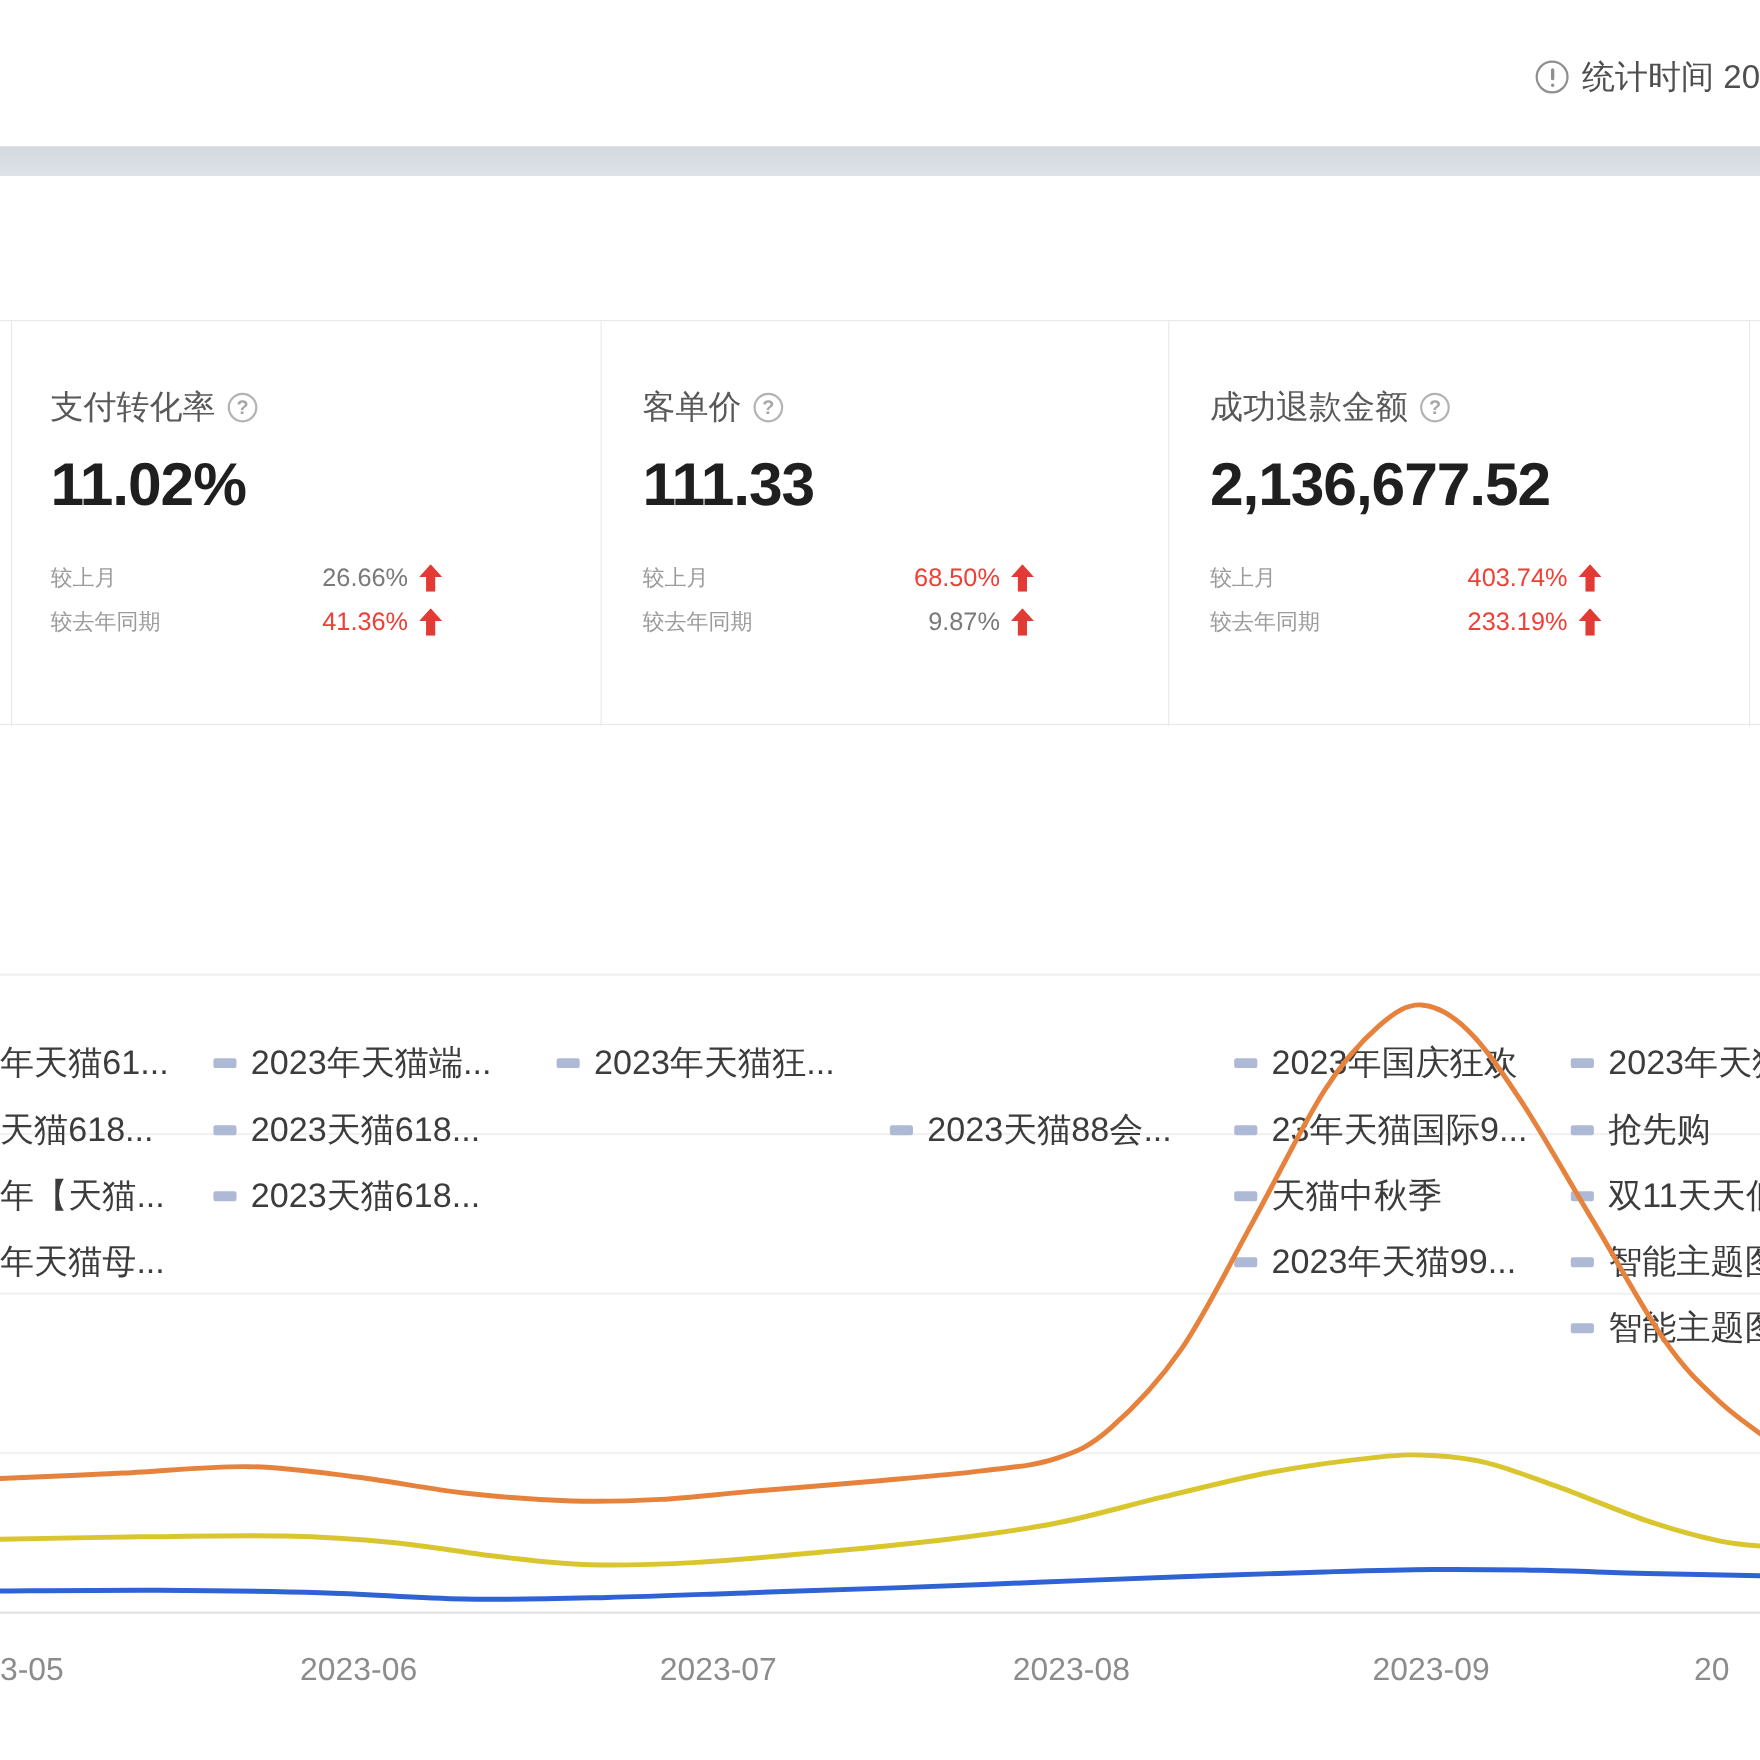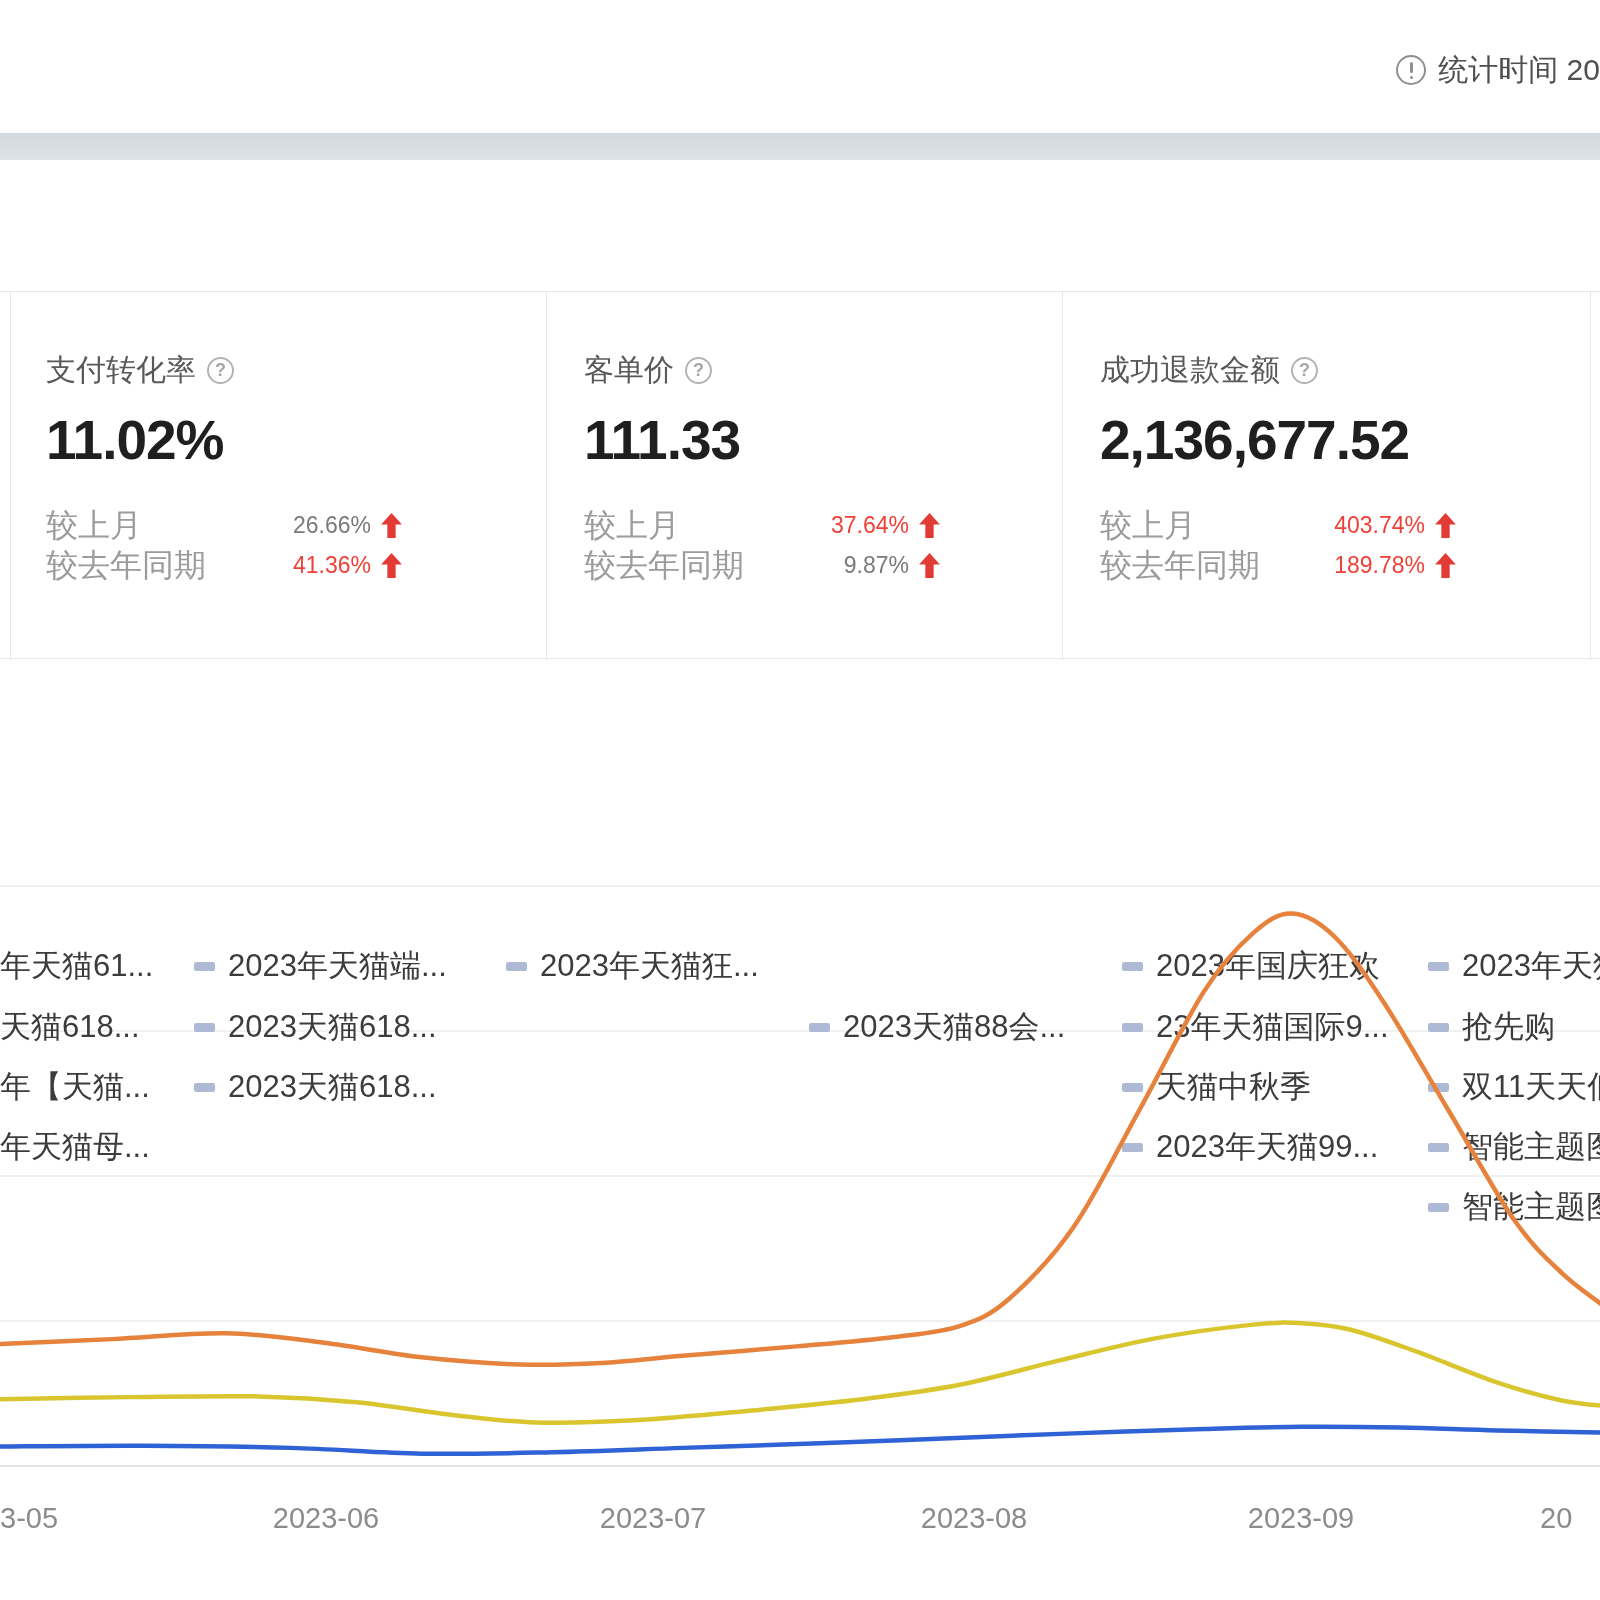--- a/index.html
+++ b/index.html
@@ -24,21 +24,21 @@
   .card { position:absolute; top:0; height:368px; }
   .card-title { position:absolute; top:58px; left:0; display:flex; align-items:center; gap:11px;
                 font-size:30px; color:#595959; font-weight:500; white-space:nowrap; }
   .info-ic { width:27px; height:27px; border:2px solid #b3b3b3; border-radius:50%;
              display:flex; align-items:center; justify-content:center;
              font-size:18px; color:#a6a6a6; font-weight:700; }
   .card-value { position:absolute; top:116px; left:0; font-size:55px; font-weight:700; color:#1f1f1f;
                 letter-spacing:-1px; white-space:nowrap; }
   .card-rows { position:absolute; top:218px; left:0; width:356px; display:flex; flex-direction:column; gap:9px; }
   .kpi-row { display:flex; align-items:center; height:31px; }
-  .kpi-row .lbl { flex:1; font-size:32px; color:#9c9c9c; }
+  .kpi-row .lbl { flex:1; font-size:20px; color:#9c9c9c; }
   .kpi-row .val { font-size:23px; }
   .tone-grey { color:#7a7a7a; }
   .tone-red  { color:#ee4036; }
   .up-arrow { width:21px; height:25px; margin-left:10px; flex:0 0 auto; }
 
   
   #chart-wrap { position:absolute; left:0; top:660px; width:1408px; height:940px; }
   svg.layer { position:absolute; left:0; top:0; pointer-events:none; }
 
   #legend { position:absolute; left:0; top:0; width:1600px; height:940px; }
@@ -94,21 +94,21 @@
 
     <div class="card" style="left:584px; width:440px">
       <div class="card-title">
         <span>客单价</span>
         <span class="info-ic">?</span>
       </div>
       <div class="card-value">111.33</div>
       <div class="card-rows">
         <div class="kpi-row">
           <span class="lbl">较上月</span>
-          <span class="val tone-red">37.64%</span>
+          <span class="val tone-red">68.50%</span>
           <svg class="up-arrow" viewBox="0 0 20 24">
               <path d="M10 0 L20 11 L14 11 L14 24 L6 24 L6 11 L0 11 Z" fill="#e23a34"></path>
             </svg>
         </div>
         <div class="kpi-row">
           <span class="lbl">较去年同期</span>
           <span class="val tone-grey">9.87%</span>
           <svg class="up-arrow" viewBox="0 0 20 24">
               <path d="M10 0 L20 11 L14 11 L14 24 L6 24 L6 11 L0 11 Z" fill="#e23a34"></path>
             </svg>
@@ -125,21 +125,21 @@
       <div class="card-rows">
         <div class="kpi-row">
           <span class="lbl">较上月</span>
           <span class="val tone-red">403.74%</span>
           <svg class="up-arrow" viewBox="0 0 20 24">
               <path d="M10 0 L20 11 L14 11 L14 24 L6 24 L6 11 L0 11 Z" fill="#e23a34"></path>
             </svg>
         </div>
         <div class="kpi-row">
           <span class="lbl">较去年同期</span>
-          <span class="val tone-red">189.78%</span>
+          <span class="val tone-red">233.19%</span>
           <svg class="up-arrow" viewBox="0 0 20 24">
               <path d="M10 0 L20 11 L14 11 L14 24 L6 24 L6 11 L0 11 Z" fill="#e23a34"></path>
             </svg>
         </div>
       </div>
     </div>
   </div>
 
   <div id="chart-wrap">
     <svg id="grid-svg" class="layer" width="1600" height="940">

